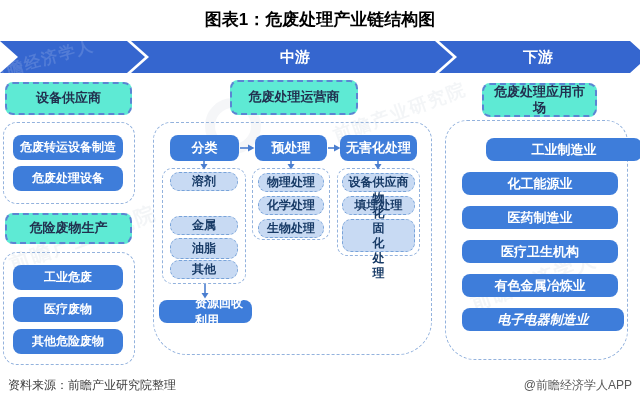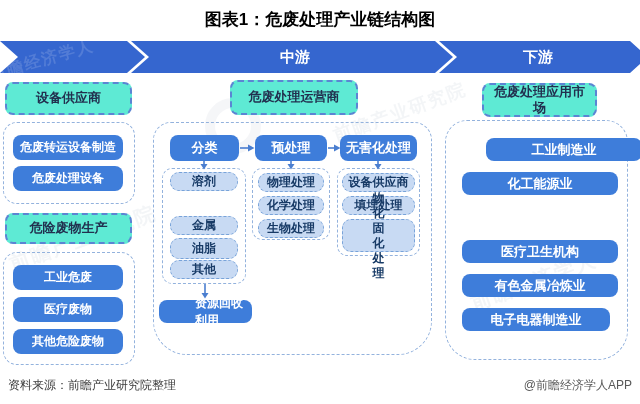--- a/index.html
+++ b/index.html
@@ -72,23 +72,24 @@
   <div class="litem" style="left:342px; top:173px; width:73px; height:19px;">设备供应商</div>
   <div class="litem" style="left:342px; top:196px; width:73px; height:19px;">填埋处理</div>
   <div class="litem" style="left:342px; top:219px; width:73px; height:33px; padding:0 24px;">物化固化处理</div>
 
   <div class="solid" style="left:159px; top:300px; width:93px; height:23px;padding-left:36px;">资源回收利用</div>
 
   <div class="wbox" style="left:482px; top:83px; width:115px; height:34px; padding:0 6px;">危废处理应用市场</div>
   <div class="grp" style="left:445px; top:120px; width:183px; height:240px; border-radius:22px 22px 30px 30px;"></div>
   <div class="solid big" style="left:462px; top:138px; width:156px; height:23px;margin-left:24px;">工业制造业</div>
   <div class="solid big" style="left:462px; top:172px; width:156px; height:23px;">化工能源业</div>
+  <div class="solid big" style="left:462px; top:206px; width:156px; height:23px;">医药制造业</div>
   <div class="solid big" style="left:462px; top:240px; width:156px; height:23px;">医疗卫生机构</div>
   <div class="solid big" style="left:462px; top:274px; width:156px; height:23px;">有色金属冶炼业</div>
-  <div class="solid big" style="left:462px; top:308px; width:148px; height:23px;">电子电器制造业</div>
+  <div class="solid big" style="left:462px; top:308px; width:162px; height:23px;font-style:italic;">电子电器制造业</div>
 
   <svg width="640" height="404" style="left:0; top:0;">
     <g stroke="#4a7ed0" stroke-width="1.6" fill="#4a7ed0">
       <line x1="240" y1="148" x2="248" y2="148"></line>
       <polygon points="248,144.5 254.5,148 248,151.5" stroke="none"></polygon>
       <line x1="328" y1="148" x2="334" y2="148"></line>
       <polygon points="334,144.5 340.5,148 334,151.5" stroke="none"></polygon>
       <line x1="204" y1="161" x2="204" y2="164"></line>
       <polygon points="200.5,164 207.5,164 204,169.5" stroke="none"></polygon>
       <line x1="291" y1="161" x2="291" y2="164"></line>

